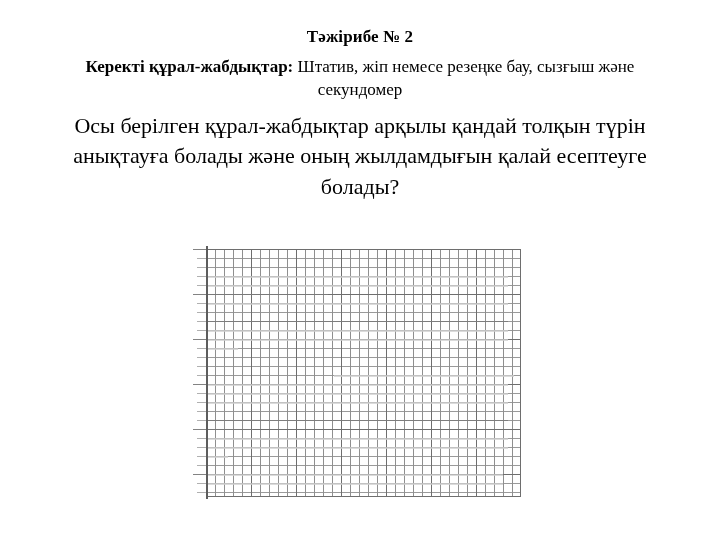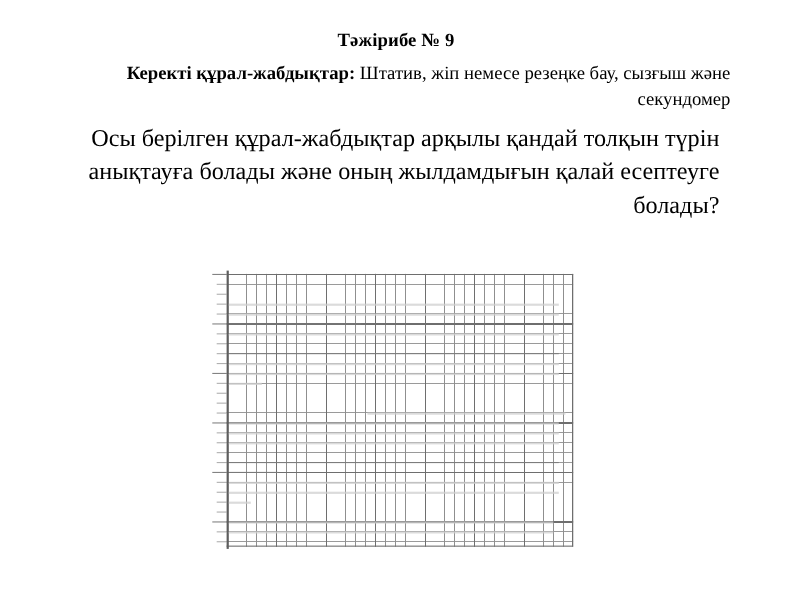--- a/index.html
+++ b/index.html
@@ -37,21 +37,21 @@
     font-weight: bold;
     text-align: center;
     line-height: 1.25;
     margin: 0 0 9px 0;
     letter-spacing: 0.1px;
   }
 
   .para {
     font-size: 17px;
     line-height: 1.32;
-    text-align: right;
+    text-align: center;
     margin: 0 0 6px 0;
   }
 
   .para .lead {
     font-weight: bold;
   }
 
   .para-equipment {
     padding: 0 20px;
     margin-bottom: 10px;
@@ -161,21 +161,21 @@
     height: 1.3px;
   }
 </style>
 </head>
 <body>
 
 <div class="slide">
 
   <div class="text-area">
 
-    <div class="slide-title">Тәжірибе № 9</div>
+    <div class="slide-title">Тәжірибе № 2</div>
 
     <p class="para para-equipment"><span class="lead">Керекті құрал-жабдықтар:</span><span> Штатив, жіп немесе резеңке бау, сызғыш және секундомер</span></p>
 
     <p class="para para-question">Осы берілген құрал-жабдықтар арқылы қандай толқын түрін анықтауға болады және оның жылдамдығын қалай есептеуге болады?</p>
 
   </div>
 
   <div class="figure">
     <div class="grid-wrap">
 

